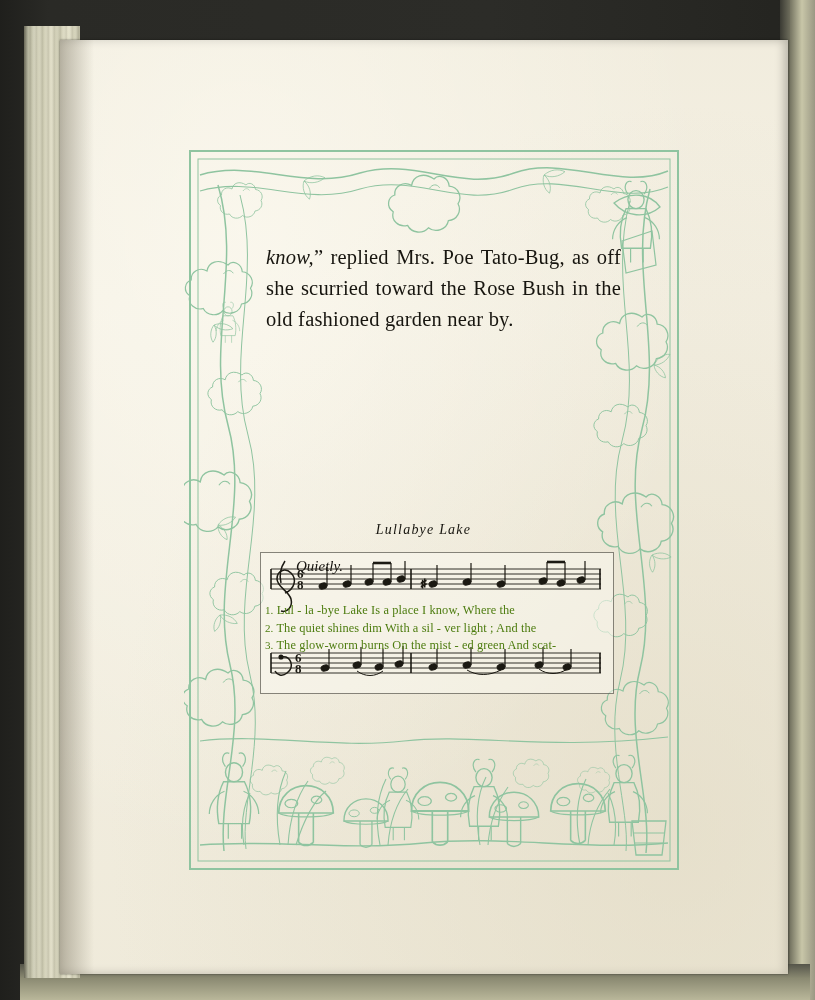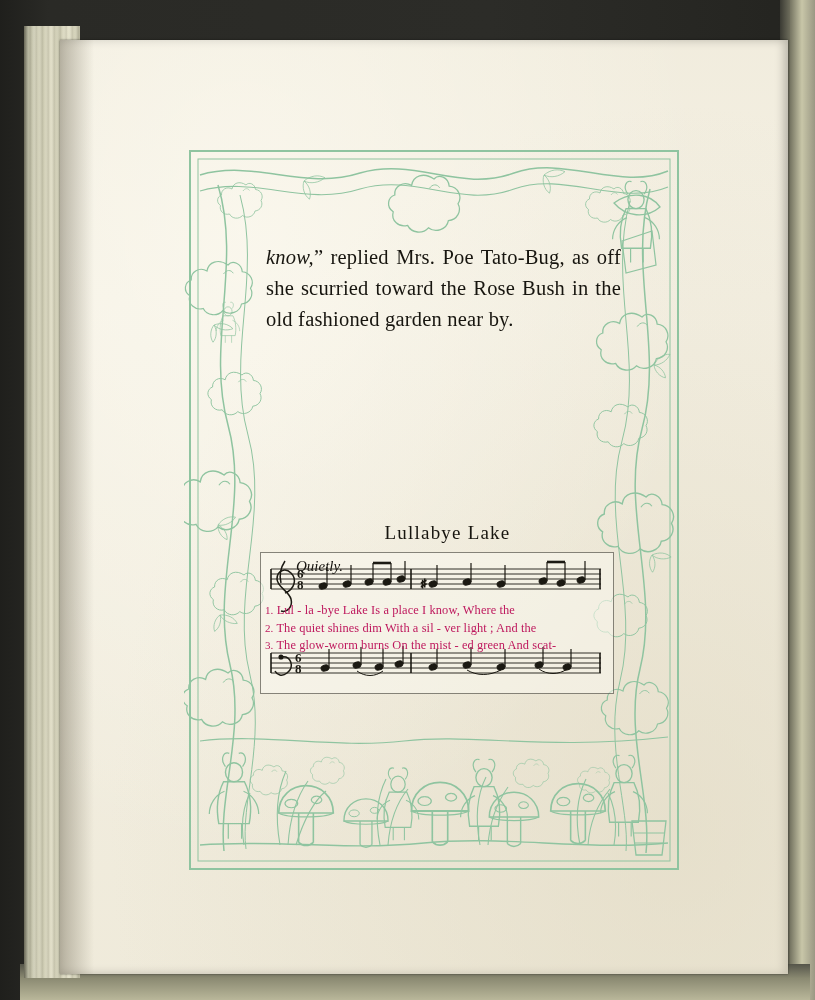--- a/index.html
+++ b/index.html
@@ -131,26 +131,27 @@
     line-height: 31px;
     text-align: justify;
     margin: 0;
     letter-spacing: .2px;
   }
   .para + .para { text-indent: 26px; margin-top: 1px; }
   .para .ital { font-style: italic; }
 
   .song-title {
     position: absolute;
-    left: 210px;
+    left: 186px;
     top: 482px;
     width: 355px;
     text-align: center;
     font-family: "Liberation Serif", serif;
-    font-size: 19px;
+    font-style: italic;
+    font-size: 14px;
     letter-spacing: 1.2px;
     color: #17150f;
   }
 
   
   .music {
     position: absolute;
     left: 200px;
     top: 512px;
     width: 352px;
@@ -161,21 +162,21 @@
   .music svg { display: block; }
 
   .lyric-lines {
     position: absolute;
     left: 205px;
     top: 562px;
     width: 345px;
     font-family: "Liberation Serif", serif;
     font-size: 12.4px;
     line-height: 17.5px;
-    color: #be185d;
+    color: #4d7c0f;
     white-space: nowrap;
   }
   .lyric-lines div { letter-spacing: .1px; }
   .lyric-lines .num { font-size: 11px; }
 
   .tempo {
     position: absolute;
     left: 236px;
     top: 518px;
     font-family: "Liberation Serif", serif;

